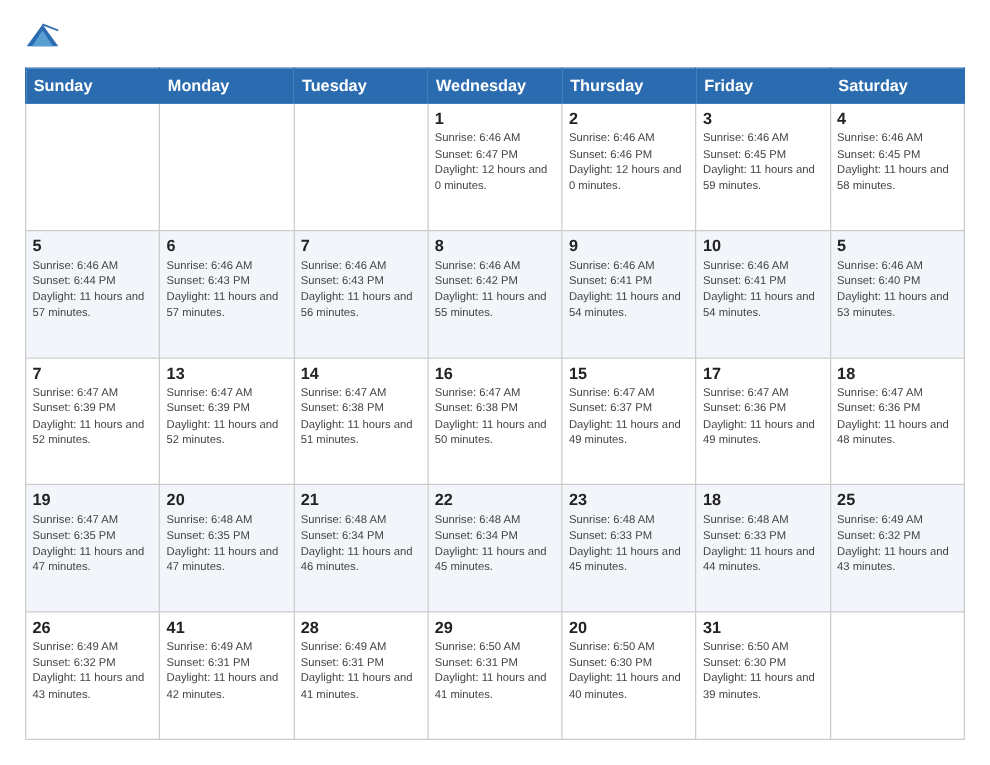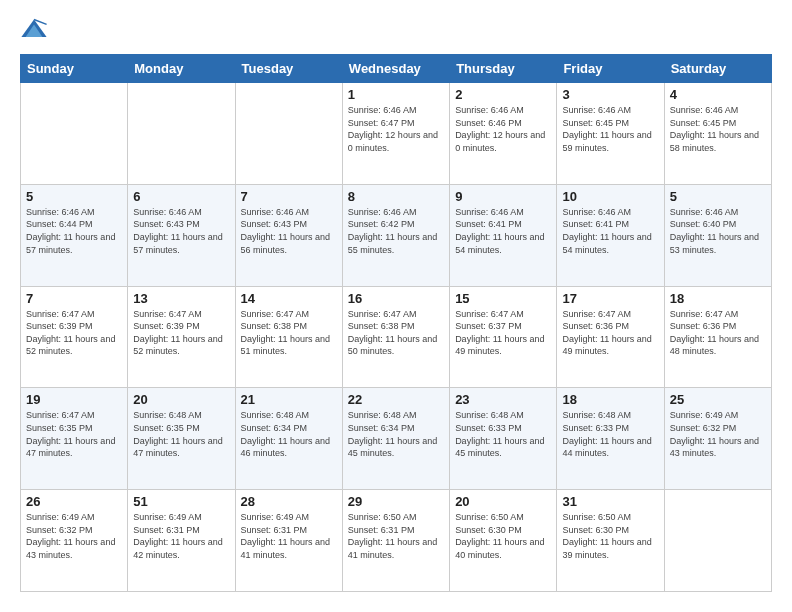--- a/index.html
+++ b/index.html
@@ -230,21 +230,21 @@
             <div class="day-number">25</div>
             <div class="day-info">Sunrise: 6:49 AM<br>Sunset: 6:32 PM<br>Daylight: 11 hours and 43 minutes.</div>
           </td>
         </tr>
         <tr>
           <td>
             <div class="day-number">26</div>
             <div class="day-info">Sunrise: 6:49 AM<br>Sunset: 6:32 PM<br>Daylight: 11 hours and 43 minutes.</div>
           </td>
           <td>
-            <div class="day-number">51</div>
+            <div class="day-number">41</div>
             <div class="day-info">Sunrise: 6:49 AM<br>Sunset: 6:31 PM<br>Daylight: 11 hours and 42 minutes.</div>
           </td>
           <td>
             <div class="day-number">28</div>
             <div class="day-info">Sunrise: 6:49 AM<br>Sunset: 6:31 PM<br>Daylight: 11 hours and 41 minutes.</div>
           </td>
           <td>
             <div class="day-number">29</div>
             <div class="day-info">Sunrise: 6:50 AM<br>Sunset: 6:31 PM<br>Daylight: 11 hours and 41 minutes.</div>
           </td>

